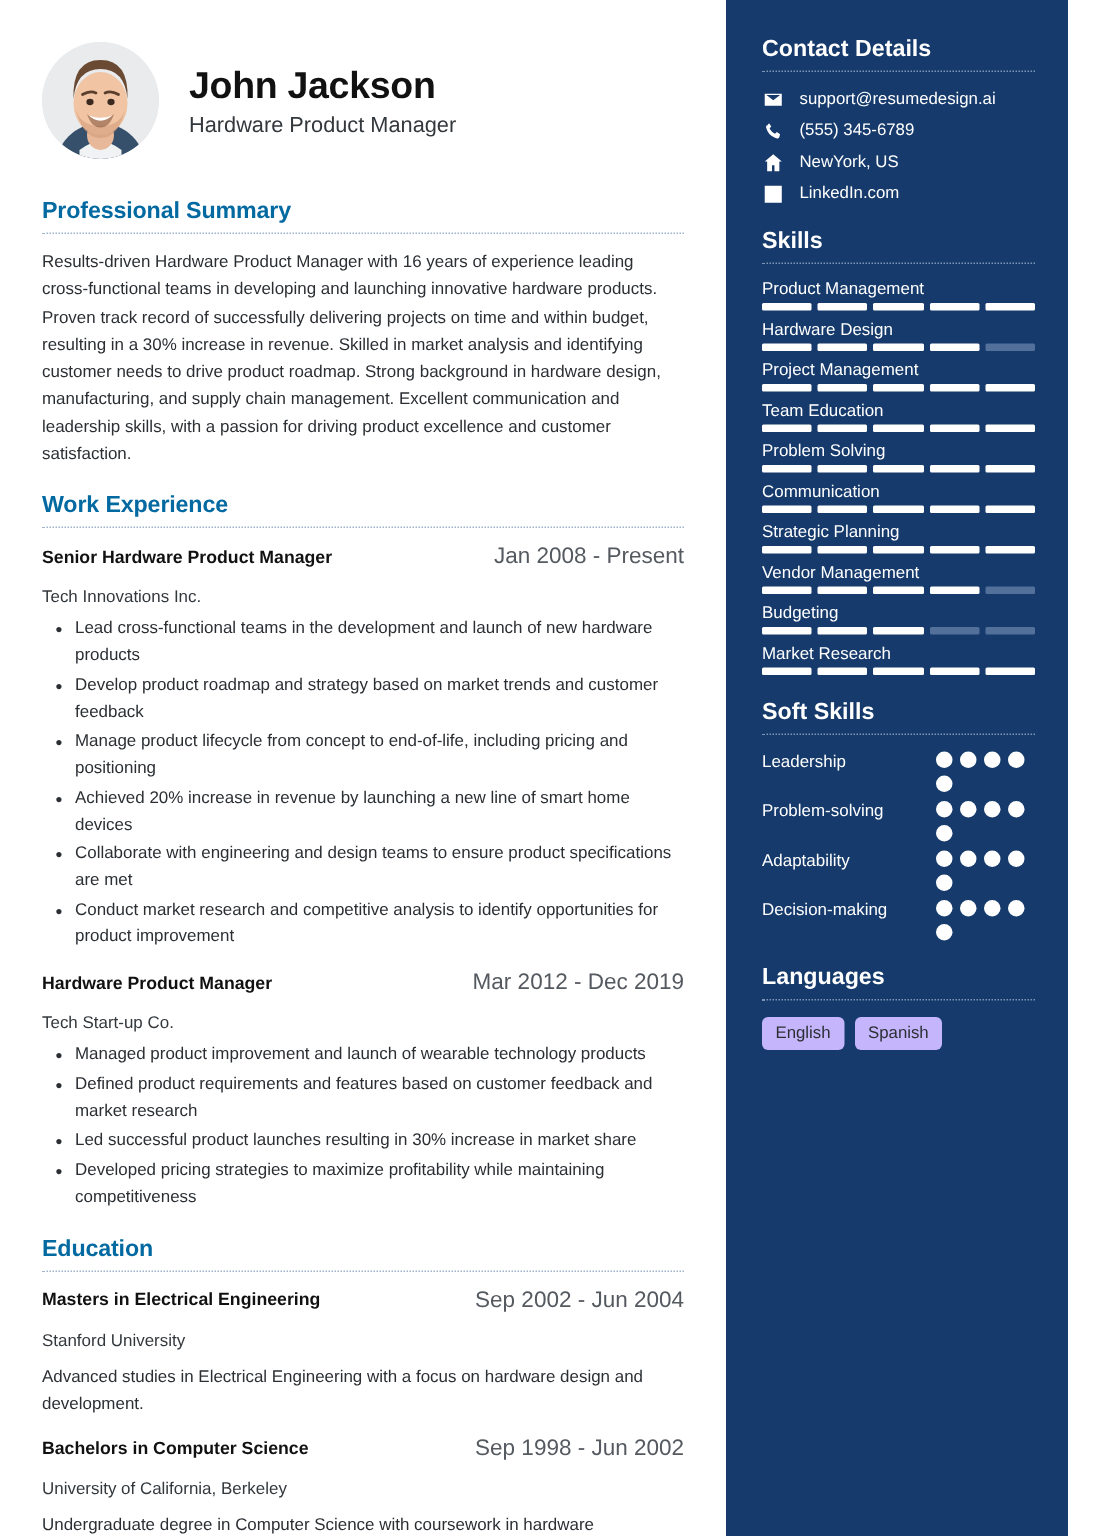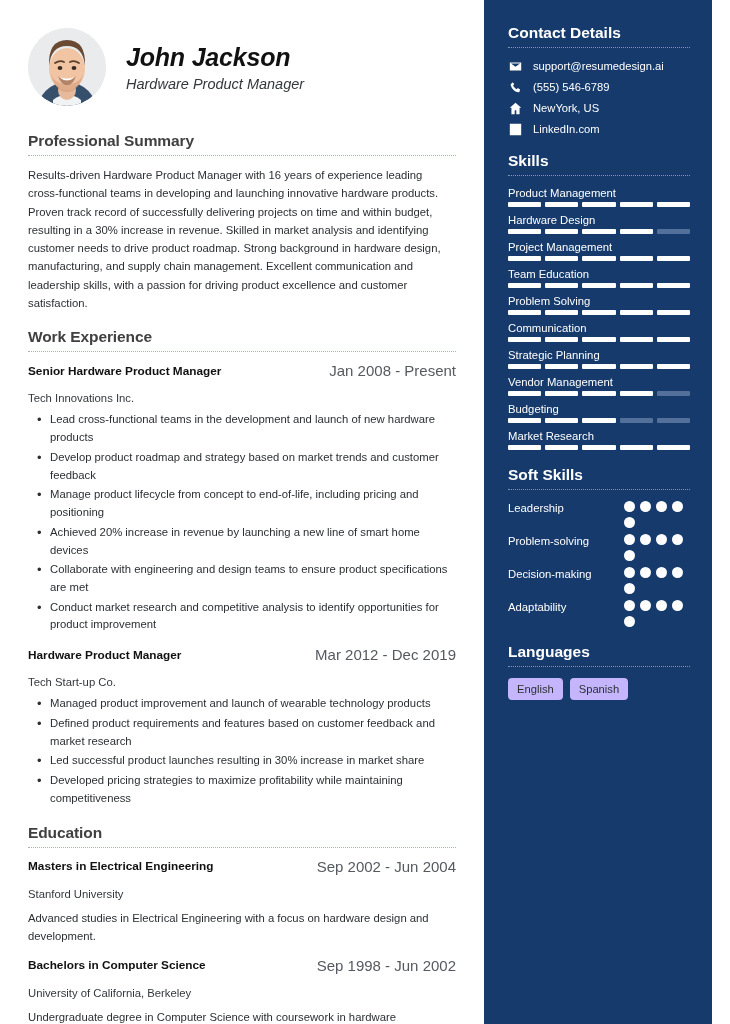--- a/index.html
+++ b/index.html
@@ -13,27 +13,27 @@
 
   
   .main { width: 484px; height: 1024px; padding: 28px 28px 0 28px; overflow: hidden; }
 
   .header { display: flex; align-items: center; gap: 20px; margin-bottom: 26px; }
   .avatar {
     width: 78px; height: 78px; border-radius: 50%;
     background: #e8eaec; flex: 0 0 78px; overflow: hidden; position: relative;
   }
   .avatar svg { display:block; width:100%; height:100%; }
-  .name-block { padding-top: 2px; font-style: italic; }
+  .name-block { padding-top: 2px; }
   .name { font-size: 25px; font-weight: bold; color: #111111; letter-spacing: -0.2px; line-height: 1.1; }
   .role { font-size: 14.5px; color: #33383d; margin-top: 5px; }
 
   .section { margin-bottom: 16px; }
   .section-title {
-    font-size: 15.5px; font-weight: bold; color: #404040;
+    font-size: 15.5px; font-weight: bold; color: #0369a1;
     padding-bottom: 5px; letter-spacing: -0.1px;
   }
   .dotted { border-bottom: 1px dotted #9fb3cc; margin-bottom: 10px; }
 
   .summary { font-size: 11.3px; line-height: 1.62; color: #2b2f33; text-align: left; }
 
   .entry { margin-bottom: 12px; }
   .entry-head { display: flex; justify-content: space-between; align-items: center; gap: 10px; }
   .entry-title { font-size: 11.8px; font-weight: bold; color: #111; }
   .entry-date { font-size: 15px; color: #555a60; white-space: nowrap; }
@@ -198,21 +198,21 @@
               </svg>
             </span>
             <span class="contact-text">support@resumedesign.ai</span>
           </div>
           <div class="contact-row">
             <span class="contact-ico">
               <svg viewBox="0 0 16 16">
                 <path d="M4.6 1.4 6.4 4 5 5.6c.8 1.9 2.5 3.6 4.4 4.4L11 8.6l2.6 1.8-.6 2.4c-.2.8-1 1.3-1.8 1.1C6.4 12.7 3.3 9.6 2.1 4.8c-.2-.8.3-1.6 1.1-1.8l1.4-1.6z"></path>
               </svg>
             </span>
-            <span class="contact-text">(555) 546-6789</span>
+            <span class="contact-text">(555) 345-6789</span>
           </div>
           <div class="contact-row">
             <span class="contact-ico">
               <svg viewBox="0 0 16 16">
                 <path d="M8 1 1 7h2v8h4v-5h2v5h4V7h2L8 1z"></path>
               </svg>
             </span>
             <span class="contact-text">NewYork, US</span>
           </div>
           <div class="contact-row">
@@ -351,31 +351,31 @@
             <span class="soft-name">Problem-solving</span>
             <span class="soft-dots">
               <span class="dot"></span>
               <span class="dot"></span>
               <span class="dot"></span>
               <span class="dot"></span>
               <span class="dot"></span>
             </span>
           </div>
           <div class="soft-row">
+            <span class="soft-name">Adaptability</span>
+            <span class="soft-dots">
+              <span class="dot"></span>
+              <span class="dot"></span>
+              <span class="dot"></span>
+              <span class="dot"></span>
+              <span class="dot"></span>
+            </span>
+          </div>
+          <div class="soft-row">
             <span class="soft-name">Decision-making</span>
-            <span class="soft-dots">
-              <span class="dot"></span>
-              <span class="dot"></span>
-              <span class="dot"></span>
-              <span class="dot"></span>
-              <span class="dot"></span>
-            </span>
-          </div>
-          <div class="soft-row">
-            <span class="soft-name">Adaptability</span>
             <span class="soft-dots">
               <span class="dot"></span>
               <span class="dot"></span>
               <span class="dot"></span>
               <span class="dot"></span>
               <span class="dot"></span>
             </span>
           </div>
         </div>
     </div>

